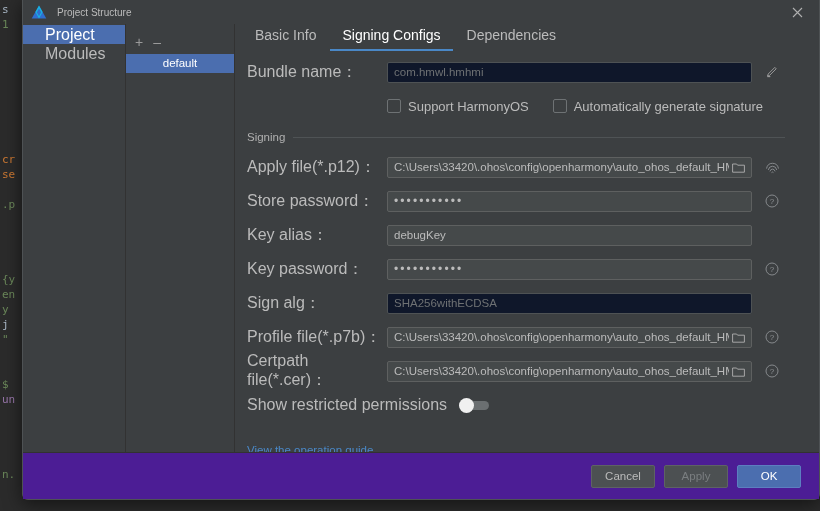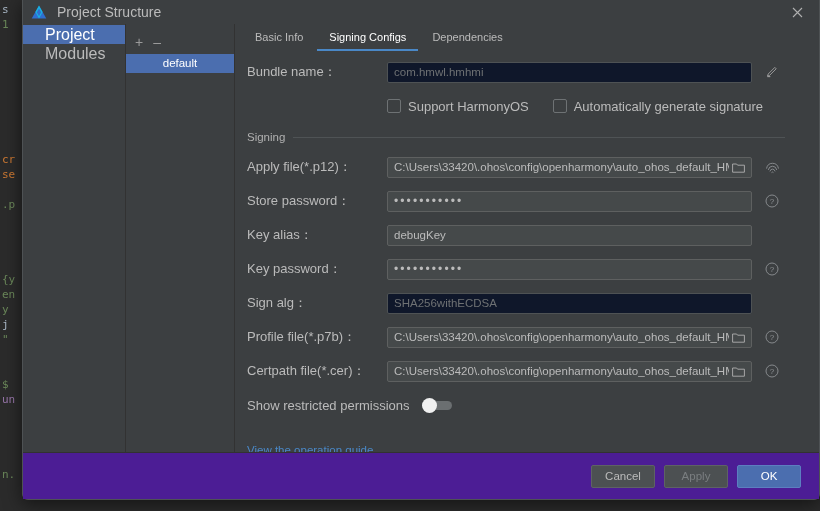--- a/index.html
+++ b/index.html
@@ -65,21 +65,21 @@
     min-height: 24px;
     background: #3c3f41;
     display: flex;
     align-items: center;
     padding-left: 8px;
     position: relative;
   }
   .app-logo { width: 16px; height: 15px; margin-right: 10px; flex: 0 0 auto; }
   .title-text {
     color: #bbbbbb;
-    font-size: 14px;
+    font-size: 10px;
   }
   .close-btn {
     position: absolute;
     right: 0; top: 0;
     width: 44px; height: 24px;
     display: flex; align-items: center; justify-content: center;
     color: #b0b0b0;
     font-size: 13px;
     cursor: pointer;
   }
@@ -160,21 +160,21 @@
   }
   .tabs {
     height: 27px;
     min-height: 27px;
     display: flex;
     align-items: flex-end;
     padding-left: 8px;
     gap: 2px;
   }
   .tab {
-    font-size: 11px;
+    font-size: 14px;
     color: #bbbbbb;
     padding: 0 12px 6px 12px;
     cursor: pointer;
     border-bottom: 2px solid transparent;
   }
   .tab.active {
     color: #ffffff;
     border-bottom-color: #4a88c7;
   }
 
@@ -187,21 +187,21 @@
 
   .row {
     display: flex;
     align-items: center;
     height: 22px;
     margin-bottom: 12px;
   }
   .lbl {
     width: 140px;
     min-width: 140px;
-    font-size: 13px;
+    font-size: 16px;
     color: #bbbbbb;
   }
   .field {
     flex: 1;
     height: 21px;
     background: #45494a;
     border: 1px solid #5e6060;
     border-radius: 2px;
     box-sizing: border-box;
     display: flex;

